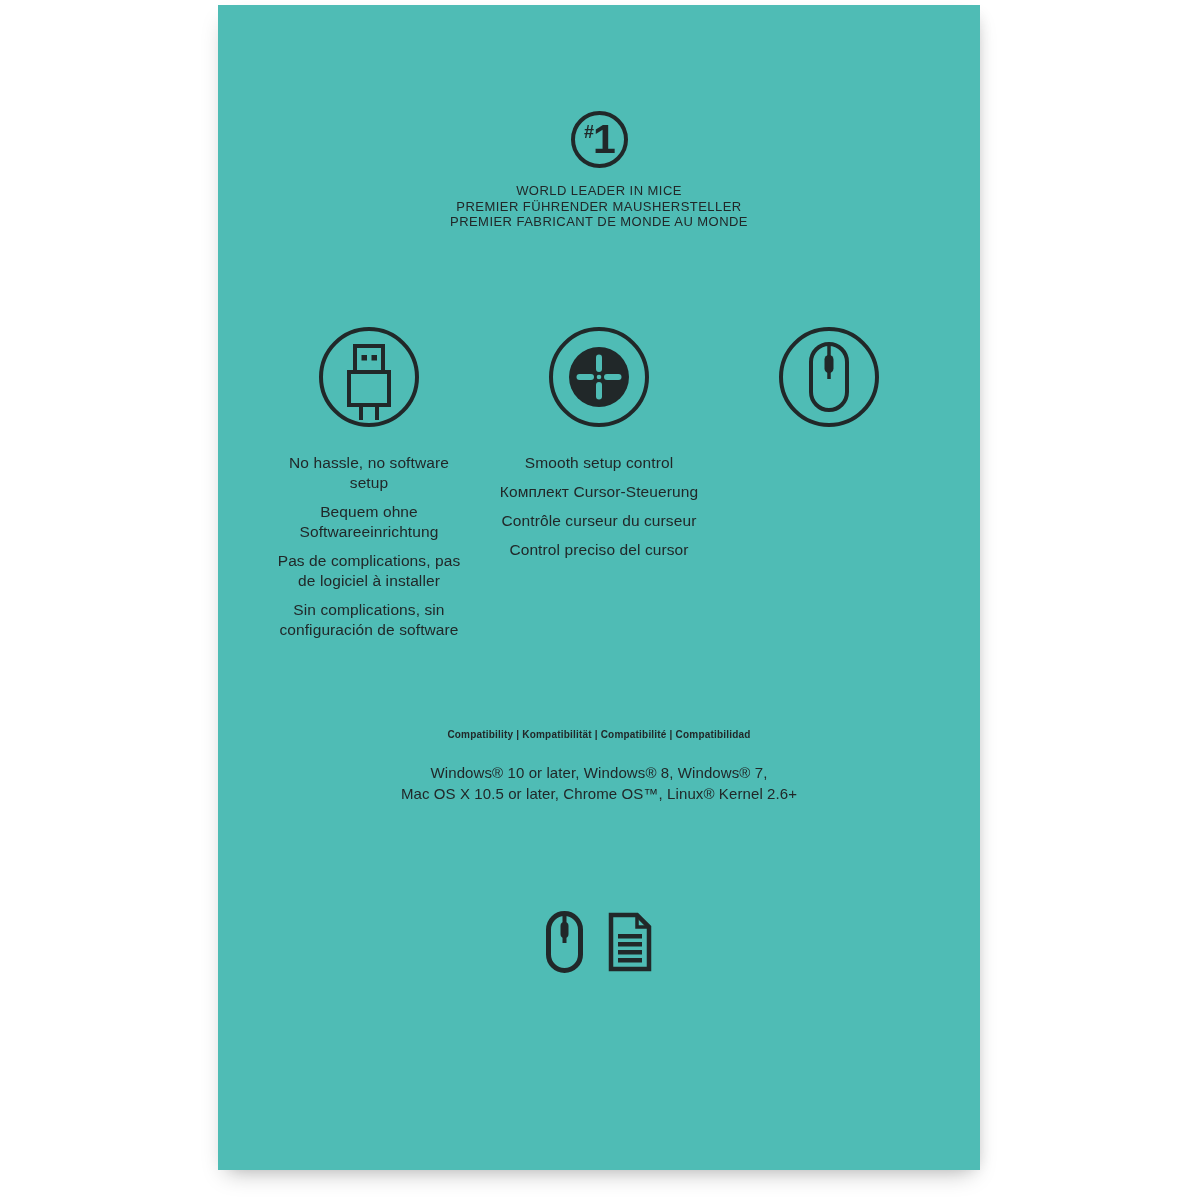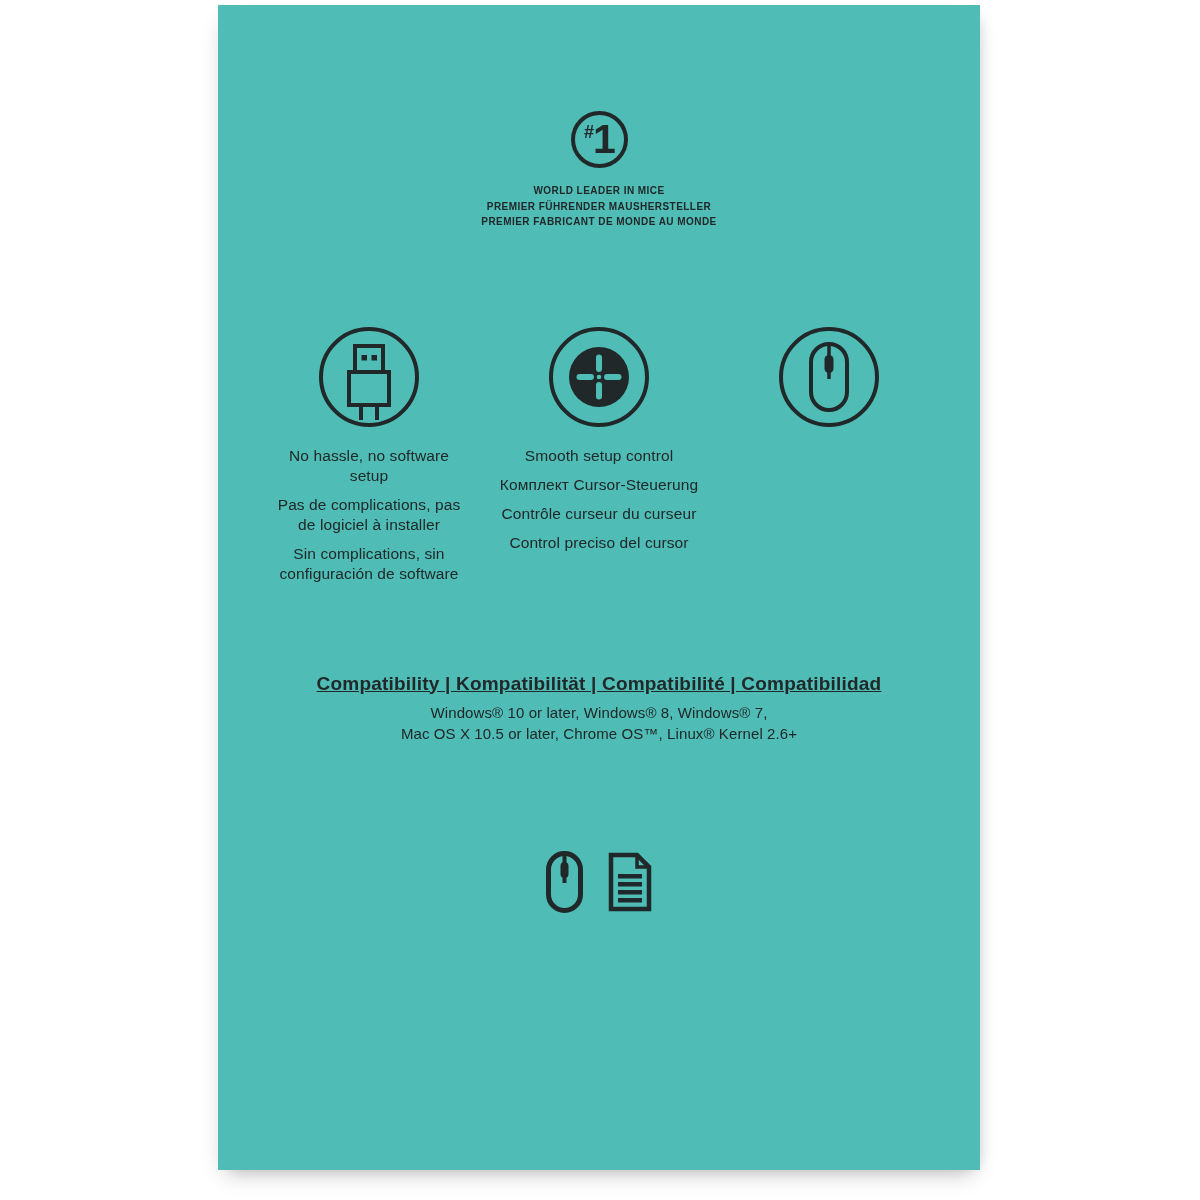--- a/index.html
+++ b/index.html
@@ -38,39 +38,39 @@
     font-weight: bold; font-size: 18px; line-height: 1;
     transform: translateY(-8px); letter-spacing: -1px;
   }
   .badge .num {
     font-weight: bold; font-size: 41px; line-height: 1;
     letter-spacing: -2px;
   }
   
   .taglines { margin-top: 15px; text-align: center; }
   .tagline {
-    font-size: 10px; font-weight: bold;
+    font-size: 13px; font-weight: normal;
     letter-spacing: 0.45px; line-height: 15.5px;
   }
   
   .features { margin-top: 95px; display: flex; justify-content: center; }
   .feature-col { width: 230px; display: flex; flex-direction: column; align-items: center; }
   .feature-icon { width: 104px; height: 104px; }
-  .feature-text { margin-top: 17px; text-align: center; }
+  .feature-text { margin-top: 24px; text-align: center; }
   .feature-text .p {
     font-size: 15.5px; line-height: 20px;
     white-space: pre-line;
     margin-bottom: 9px;
     letter-spacing: 0.1px;
   }
   
   .compat { margin-top: 80px; text-align: center; }
-  .compat-heading { font-size: 19px; font-weight: bold; letter-spacing: 0.2px; text-decoration: underline; }
+  .compat-heading { font-size: 10px; font-weight: bold; letter-spacing: 0.2px; }
   .compat-systems {
-    margin-top: 7px;
+    margin-top: 22px;
     font-size: 15px; line-height: 21px;
     white-space: pre-line; letter-spacing: 0.1px;
   }
   
   .box-section { margin-top: 93px; text-align: center; }
   .box-heading {
     font-size: 15px; font-weight: bold; line-height: 21.5px;
     white-space: pre-line; letter-spacing: 0.15px;
   }
   .box-icons {
@@ -107,20 +107,22 @@
           <rect class="stroke" x="38" y="21" width="28" height="26" stroke-width="4"></rect>
           <rect class="fill" x="44.5" y="30" width="5.5" height="5.5"></rect>
           <rect class="fill" x="54.5" y="30" width="5.5" height="5.5"></rect>
           <rect class="stroke" x="32" y="47" width="40" height="33" stroke-width="4"></rect>
           <line class="stroke" x1="44" y1="80" x2="44" y2="95" stroke-width="4"></line>
           <line class="stroke" x1="60" y1="80" x2="60" y2="95" stroke-width="4"></line>
         </svg>
         <div class="feature-text">
           <div class="p">No hassle, no software
 setup</div>
+          <div class="p">Bequem ohne
+Softwareeinrichtung</div>
           <div class="p">Pas de complications, pas
 de logiciel à installer</div>
           <div class="p">Sin complications, sin
 configuración de software</div>
         </div>
       </div>
 
       <div class="feature-col">
         <svg class="feature-icon" viewBox="0 0 104 104">
           <circle class="stroke" cx="52" cy="52" r="48" stroke-width="4"></circle>

